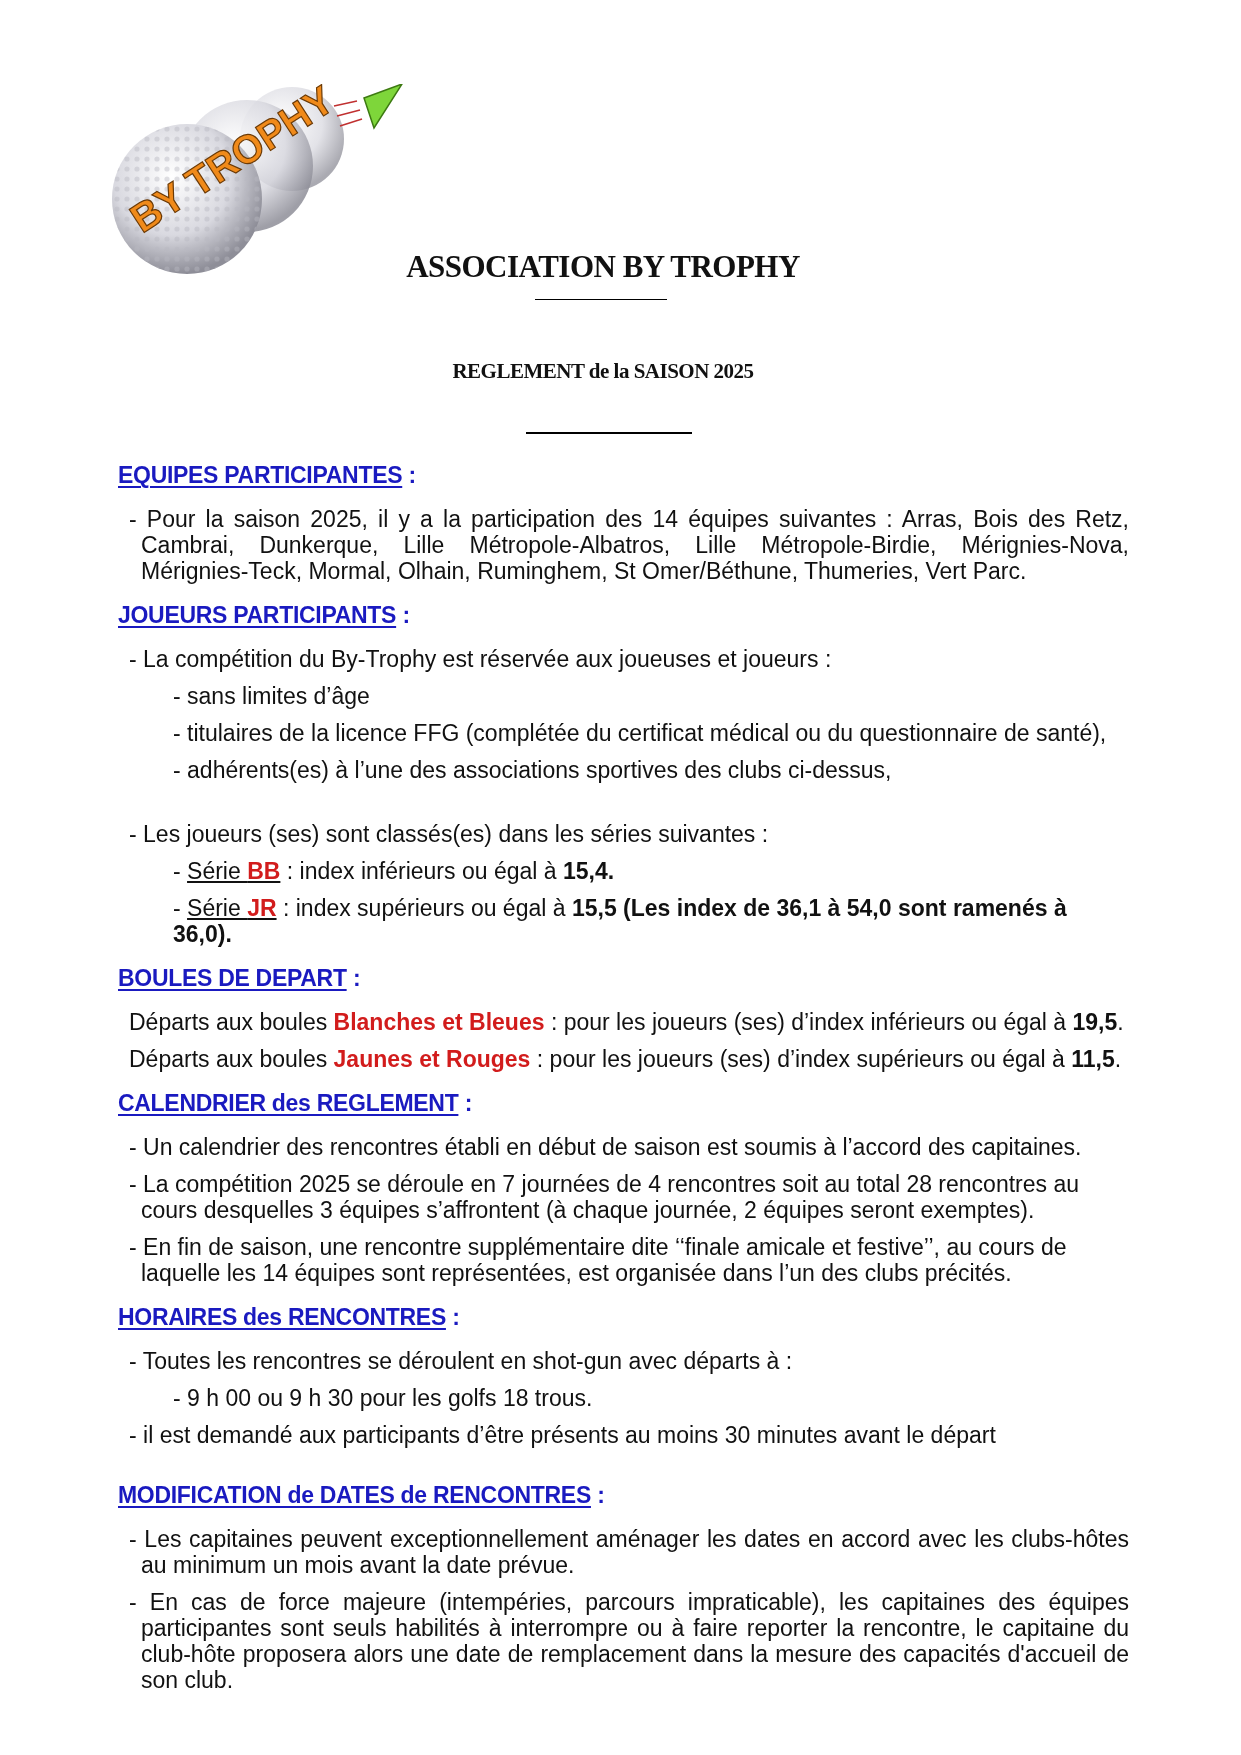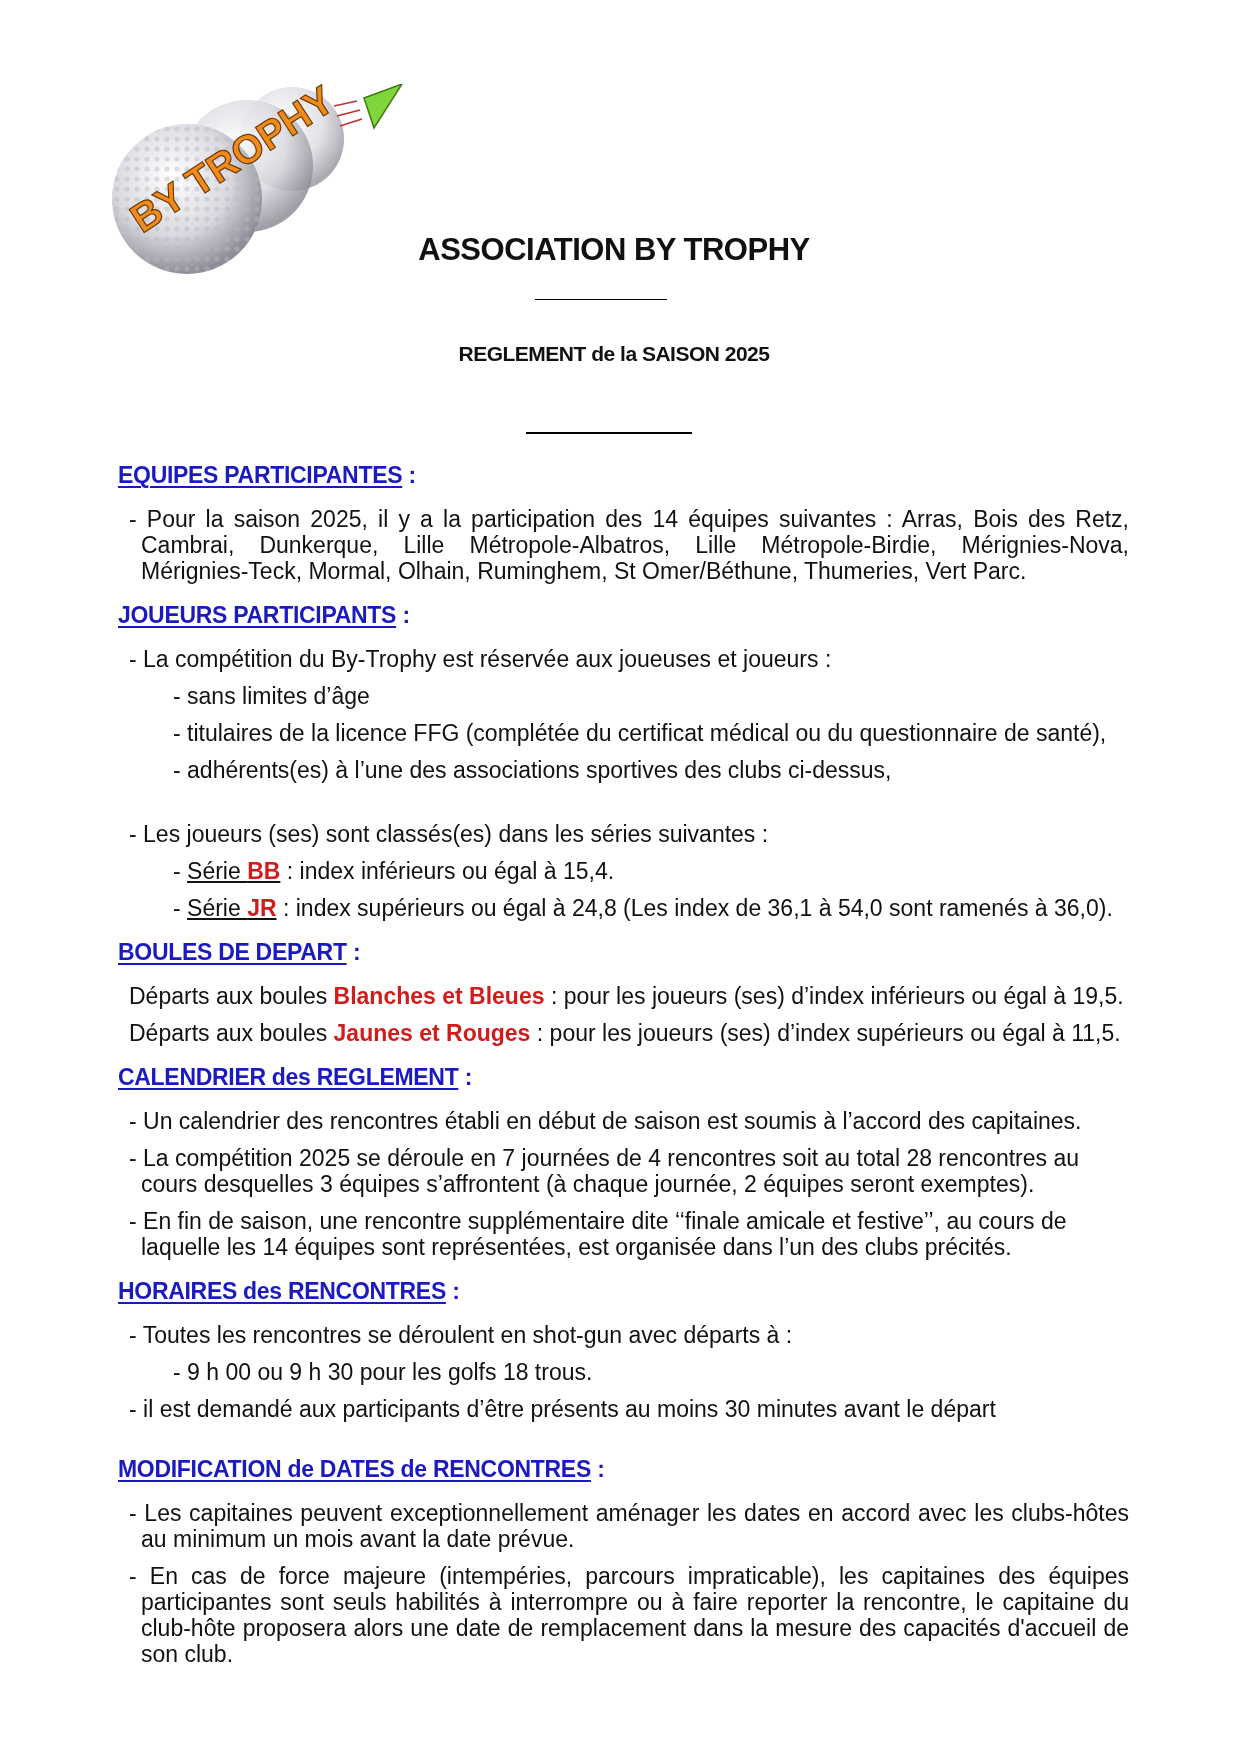--- a/index.html
+++ b/index.html
@@ -1,38 +1,38 @@
 <!DOCTYPE html>
 <html><head>
 <meta charset="utf-8">
 <style>
   html,body{margin:0;padding:0;background:#fff;}
   body{width:1241px;height:1755px;position:relative;overflow:hidden;
        font-family:"Liberation Sans",sans-serif;color:#111;}
   .page{position:absolute;left:0;top:0;width:1241px;height:1755px;}
   .logo{position:absolute;left:112px;top:84px;width:300px;height:190px;}
-  .title{position:absolute;left:11px;width:1206px;text-align:center;font-weight:bold;
-         font-family:Liberation Sans, sans-serif;letter-spacing:-0.5px;}
+  .title{position:absolute;left:0;width:1206px;text-align:center;font-weight:bold;
+         font-family:Liberation Serif, serif;letter-spacing:-0.5px;margin-top:17px;}
   .t1{top:232px;font-size:31px;}
   .t1rule{position:absolute;left:535px;top:299px;width:132px;height:1px;background:#000;}
   .t2{top:342px;font-size:21px;}
   .subtitle{position:absolute;left:0;width:1206px;top:385px;text-align:center;font-size:18px;}
   .t2rule{position:absolute;left:526px;top:432px;width:166px;height:2px;background:#000;}
   .content{position:absolute;left:118px;top:462px;width:1022px;font-size:23px;line-height:26px;}
   .sec-head{color:#1a1ac0;font-weight:bold;text-decoration:underline;text-decoration-thickness:2px;
             text-underline-offset:3px;letter-spacing:-0.3px;}
   .sec-colon{color:#1a1ac0;font-weight:bold;}
   .section{margin-bottom:18px;}
   .section .h{margin-bottom:18px;}
   .p{margin:11px;}
   .just{text-align:justify;text-align-last:left;}
   .hang{padding-left:12px;text-indent:-12px;}
   .sub{padding-left:44px;}
   .red{color:#d21c1c;font-weight:bold;}
-  .b{font-weight:normal;}
+  .b{font-weight:bold;}
   .u{text-decoration:underline;}
   .gap{height:16px;}
 </style>
 </head>
 <body>
 
 <div class="page">
 
   <div class="logo">
     <svg width="300" height="190" viewBox="0 0 300 190">
@@ -72,21 +72,21 @@
 
     <div class="section">
       <div class="h"><span class="sec-head">JOUEURS PARTICIPANTS</span><span class="sec-colon"> :</span></div>
       <p class="p">- La compétition du By-Trophy est réservée aux joueuses et joueurs :</p>
       <p class="p sub">- sans limites d’âge</p>
       <p class="p sub">- titulaires de la licence FFG (complétée du certificat médical ou du questionnaire de santé),</p>
       <p class="p sub">- adhérents(es) à l’une des associations sportives des clubs ci-dessus,</p>
       <div class="gap"></div>
       <p class="p">- Les joueurs (ses) sont classés(es) dans les séries suivantes :</p>
       <p class="p sub"><span>- </span><span class="u"><span>Série </span><span class="red">BB</span></span><span> : index inférieurs ou égal à </span><span class="b">15,4.</span></p>
-      <p class="p sub"><span>- </span><span class="u"><span>Série </span><span class="red">JR</span></span><span> : index supérieurs ou égal à </span><span class="b">24,8</span><span class="b"> (Les index de 36,1 à 54,0 sont ramenés à 36,0).</span></p>
+      <p class="p sub"><span>- </span><span class="u"><span>Série </span><span class="red">JR</span></span><span> : index supérieurs ou égal à </span><span class="b">15,5</span><span class="b"> (Les index de 36,1 à 54,0 sont ramenés à 36,0).</span></p>
     </div>
 
     <div class="section">
       <div class="h"><span class="sec-head">BOULES DE DEPART</span><span class="sec-colon"> :</span></div>
       <p class="p"><span>Départs aux boules </span><span class="red">Blanches et Bleues</span><span> : pour les joueurs (ses) d’index inférieurs ou égal à </span><span class="b">19,5</span><span>.</span></p>
       <p class="p"><span>Départs aux boules </span><span class="red">Jaunes et Rouges</span><span> : pour les joueurs (ses) d’index supérieurs ou égal à </span><span class="b">11,5</span><span>.</span></p>
     </div>
 
     <div class="section">
       <div class="h"><span class="sec-head">CALENDRIER des REGLEMENT</span><span class="sec-colon"> :</span></div>

